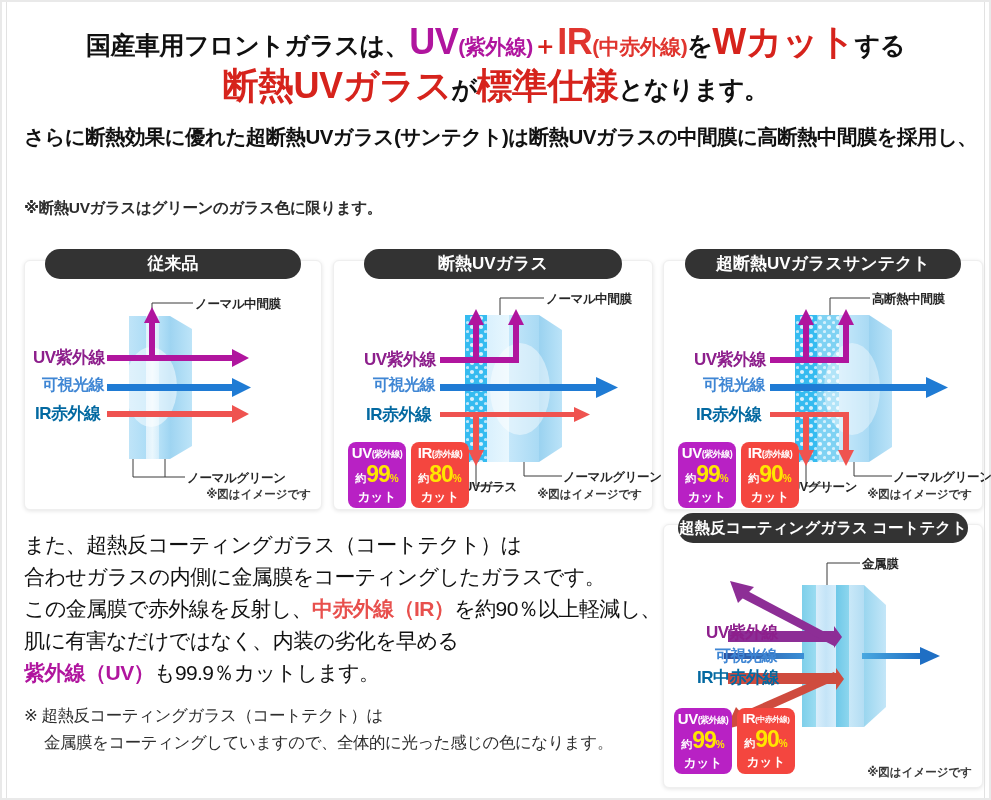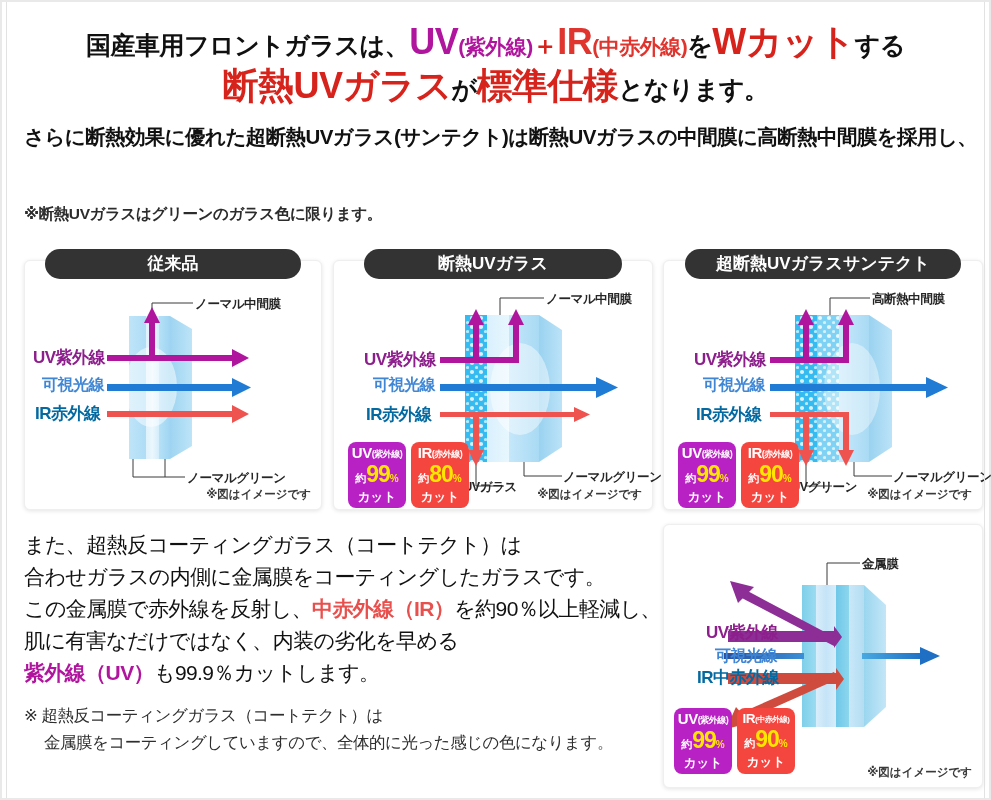--- a/index.html
+++ b/index.html
@@ -48,21 +48,21 @@
   .sub{
     position:absolute;left:22px;right:16px;top:120px;
     font-size:20.5px;font-weight:bold;color:#111;
     line-height:1.45;letter-spacing:-0.6px;white-space:nowrap;
   }
   .sub .uvm{color:#b0159e;}
   .sub .irm{color:#e8504d;}
 
   
   .note{
-    position:absolute;left:22px;top:200px;
+    position:absolute;left:22px;top:194px;
     font-size:15.5px;font-weight:bold;color:#2c2c2c;
     line-height:1.6;letter-spacing:-0.4px;white-space:nowrap;
   }
   .note .ind{display:block;padding-left:14px;}
 
   
   .panel{
     position:absolute;
     background:#fff;
     border:1px solid #efefef;
@@ -413,20 +413,21 @@
     <div>肌に有害なだけではなく、内装の劣化を早める</div>
     <div><span class="uvm">紫外線（UV）</span><span>も99.9％カットします。</span></div>
   </div>
 
   <div class="bnote">
     <span>※ 超熱反コーティングガラス（コートテクト）は</span>
     <span class="ind">金属膜をコーティングしていますので、全体的に光った感じの色になります。</span>
   </div>
 
   <div class="panel" style="left:661px;top:522px;width:318px;height:262px;">
+    <div class="panel-title" style="left:14px;top:-12px;width:290px;font-size:15.5px;">超熱反コーティングガラス コートテクト</div>
 
     <svg width="318" height="262" viewBox="0 0 318 262">
       <defs>
         <linearGradient id="g4a" x1="0" y1="0" x2="1" y2="0">
           <stop offset="0" stop-color="#7ecfea"></stop>
             <stop offset="1" stop-color="#9bdcf1"></stop>
         </linearGradient>
         <linearGradient id="g4b" x1="0" y1="0" x2="1" y2="0">
           <stop offset="0" stop-color="#d9eefb"></stop>
             <stop offset="0.5" stop-color="#c4e4f7"></stop>

